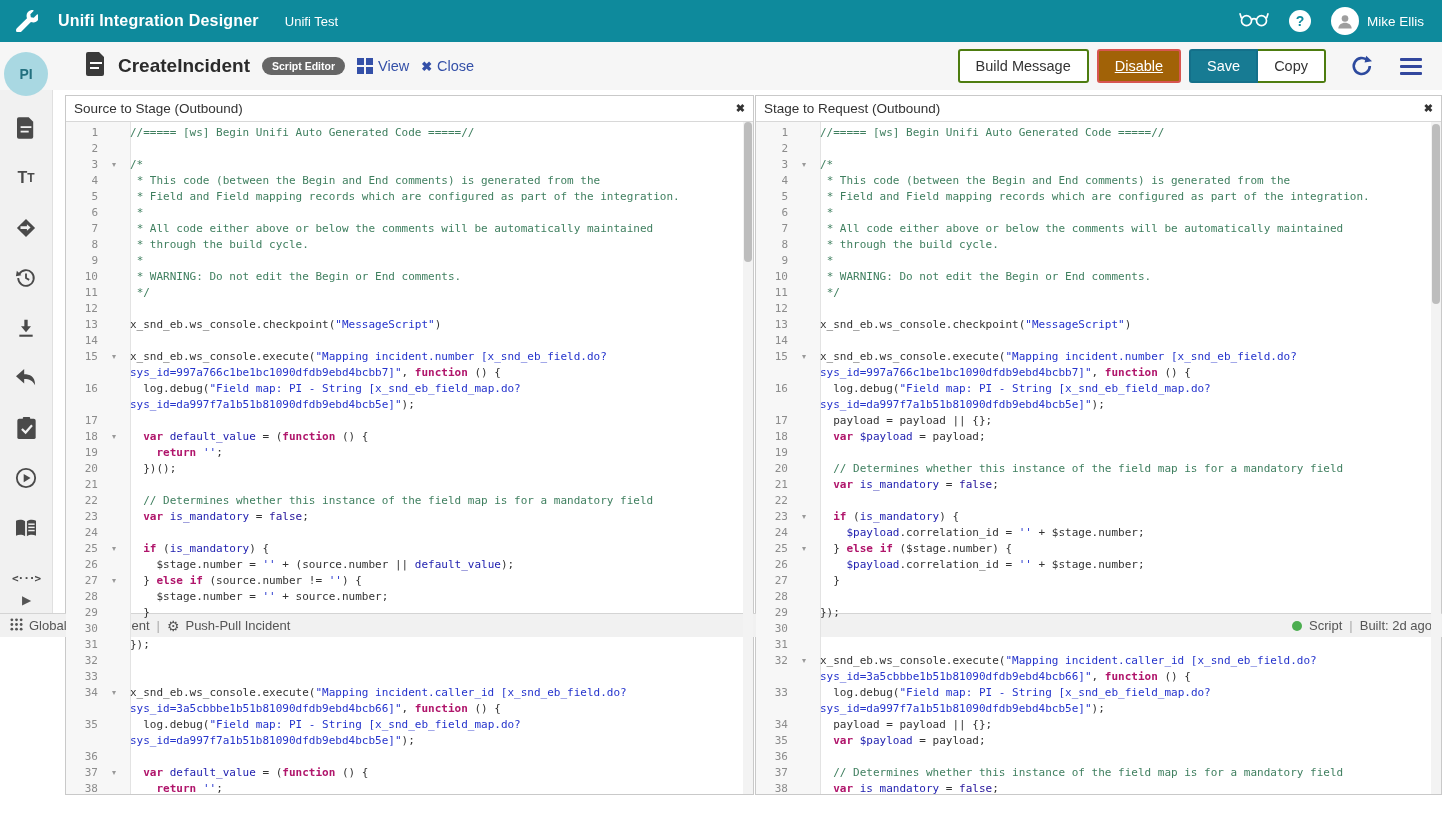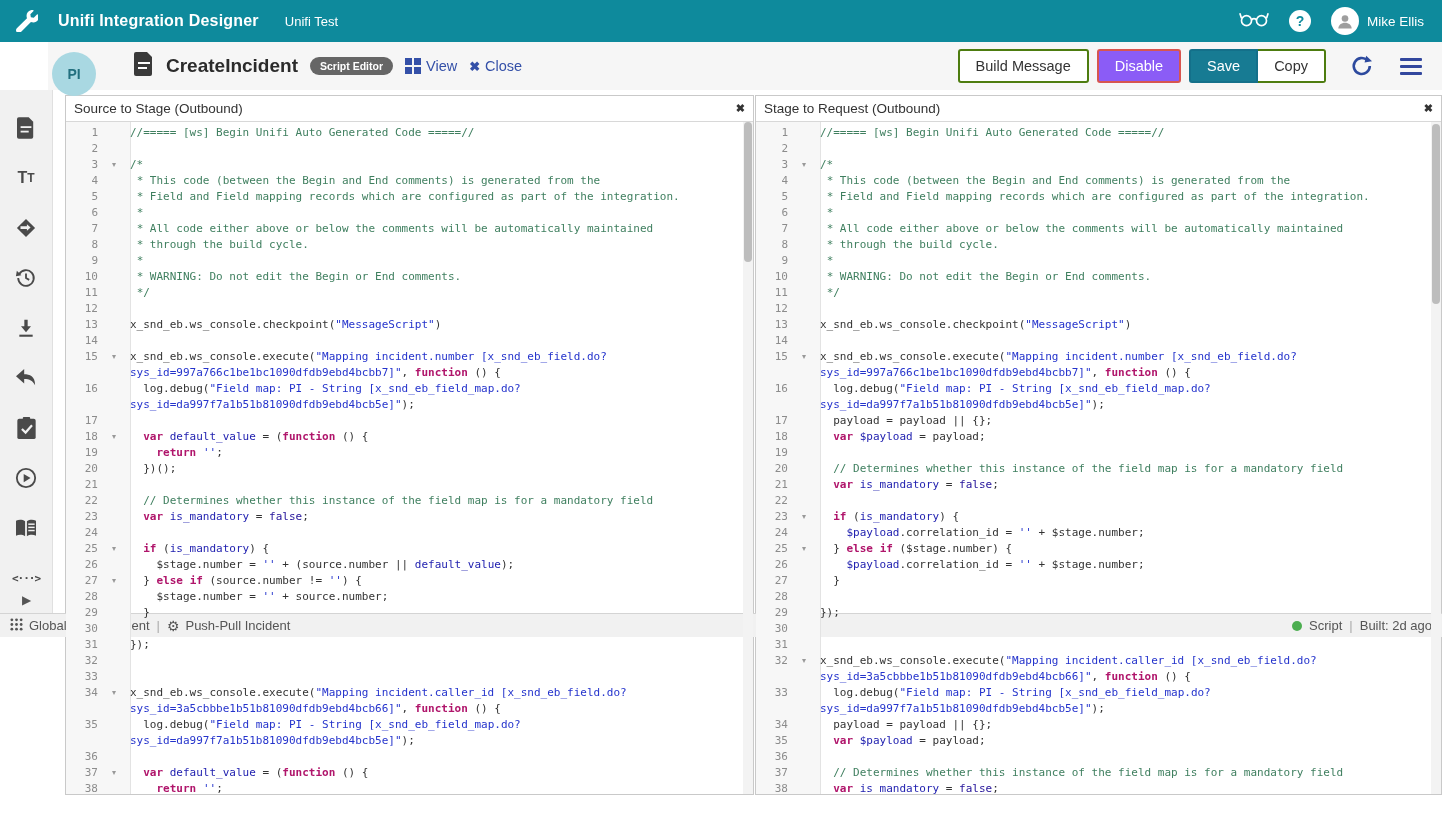--- a/index.html
+++ b/index.html
@@ -12,35 +12,35 @@
   .navbar .wrench { margin-left:16px; display:flex; }
   .navbar .brand { margin-left:20px; font-size:16px; font-weight:bold; letter-spacing:.2px; }
   .navbar .subtitle { margin-left:26px; font-size:13px; }
   .nav-right { margin-left:auto; display:flex; align-items:center; gap:20px; padding-right:18px; }
   .help-circle { width:22px; height:22px; background:#fff; color:#0e8a9c; border-radius:50%;
                  display:flex; align-items:center; justify-content:center; font-weight:bold; font-size:14px; }
   .user { display:flex; align-items:center; gap:8px; font-size:13.5px; }
   .user-avatar { width:28px; height:28px; background:#fff; border-radius:50%; display:flex; align-items:center; justify-content:center; }
 
   
-  .toolbar { height:48px; background:#f6f6f6; display:flex; flex:0 0 48px; position:relative;margin-left:48px; }
+  .toolbar { height:48px; background:#f6f6f6; display:flex; flex:0 0 48px; position:relative; }
   .pi-avatar { position:absolute; left:4px; top:10px; width:44px; height:44px; border-radius:50%;
                background:#a9d8e2; color:#23707f; font-weight:bold; font-size:14px;
                display:flex; align-items:center; justify-content:center; z-index:5; }
   .tb-left { display:flex; align-items:center; margin-left:86px; gap:12px; }
   .doc-title { font-size:19px; font-weight:600; color:#2b2b2b; }
   .badge { background:#666; color:#fff; font-size:10.5px; font-weight:bold; padding:3px 10px; border-radius:10px; }
   .tb-link { display:flex; align-items:center; gap:5px; color:#3450a8; font-size:14.5px; font-weight:500; cursor:pointer; }
   .grid4 { display:grid; grid-template-columns:7px 7px; grid-template-rows:7px 7px; gap:2px; }
   .grid4 span { background:#3450a8; }
   .close-x { color:#3450a8; font-weight:bold; font-size:13px; }
   .tb-right { margin-left:auto; display:flex; align-items:center; gap:8px; padding-right:16px; }
   .btn { height:34px; border:2px solid #4d7c0f; background:#fff; color:#333; font-size:14.5px;
          font-family:"Liberation Sans", sans-serif; padding:0 16px; border-radius:3px; cursor:pointer; }
-  .btn-danger { background:#8b5cf6; border-color:#d75550; color:#fff; }
+  .btn-danger { background:#a16207; border-color:#d75550; color:#fff;text-decoration:underline; }
   .btn-group { display:flex; }
   .btn-primary { background:#177b93; border-color:#14708a; color:#fff; border-radius:3px 0 0 3px; }
   .btn-copy { border-radius:0 3px 3px 0; border-left:none; }
   .icon-btn { background:none; border:none; cursor:pointer; display:flex; align-items:center; padding:4px; }
   .hamburger { display:flex; flex-direction:column; gap:4px; }
   .hamburger span { width:22px; height:3px; background:#32479e; border-radius:1px; }
 
   
   .workspace { flex:1 1 auto; display:flex; min-height:0; }
   .sidebar { flex:0 0 53px; background:#f1f1f1; border-right:1px solid #e0e0e0; position:relative;

